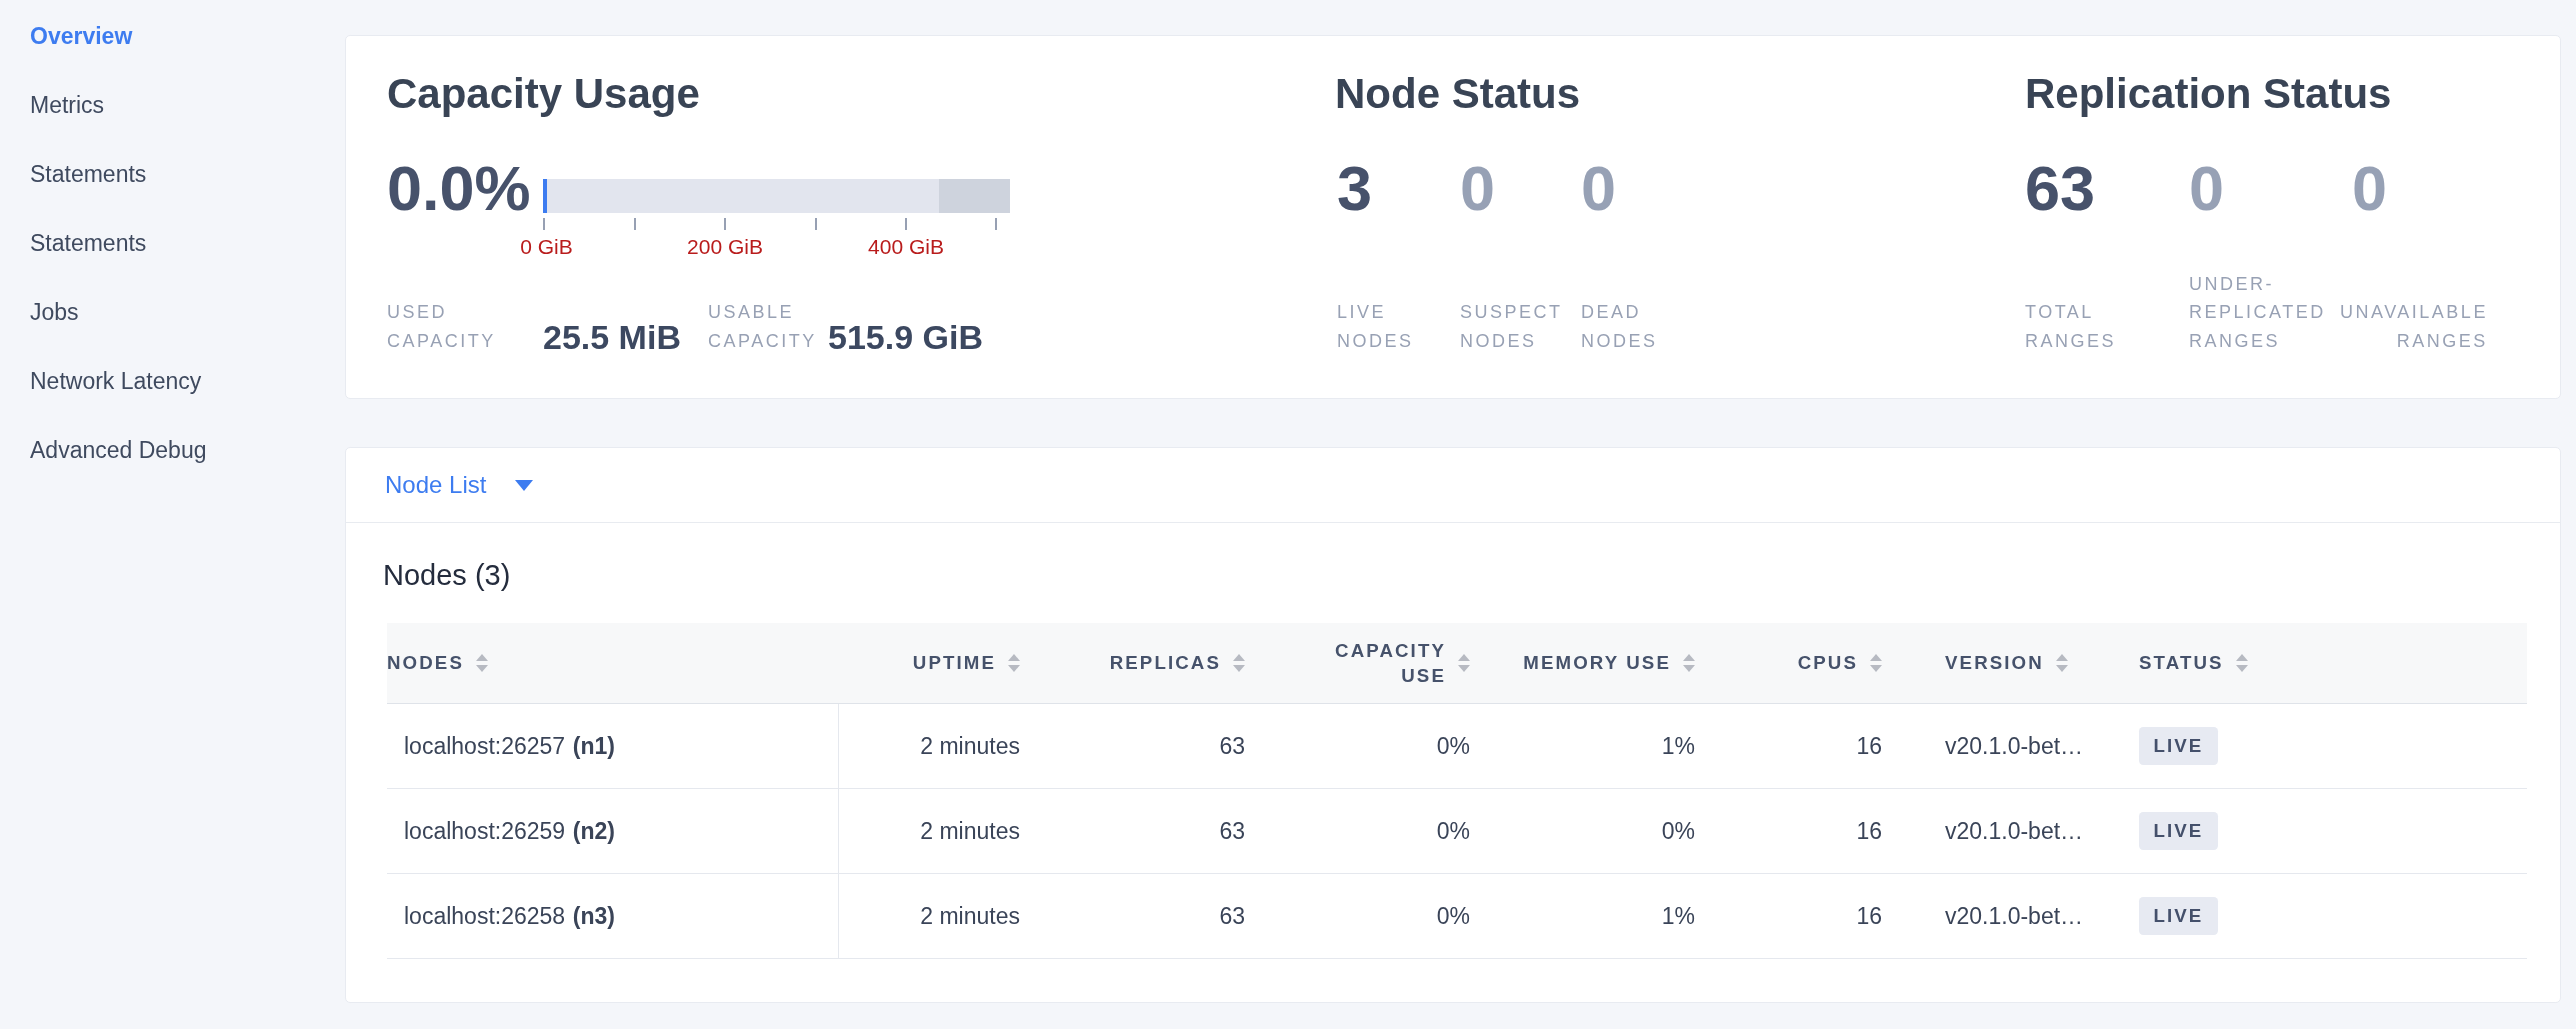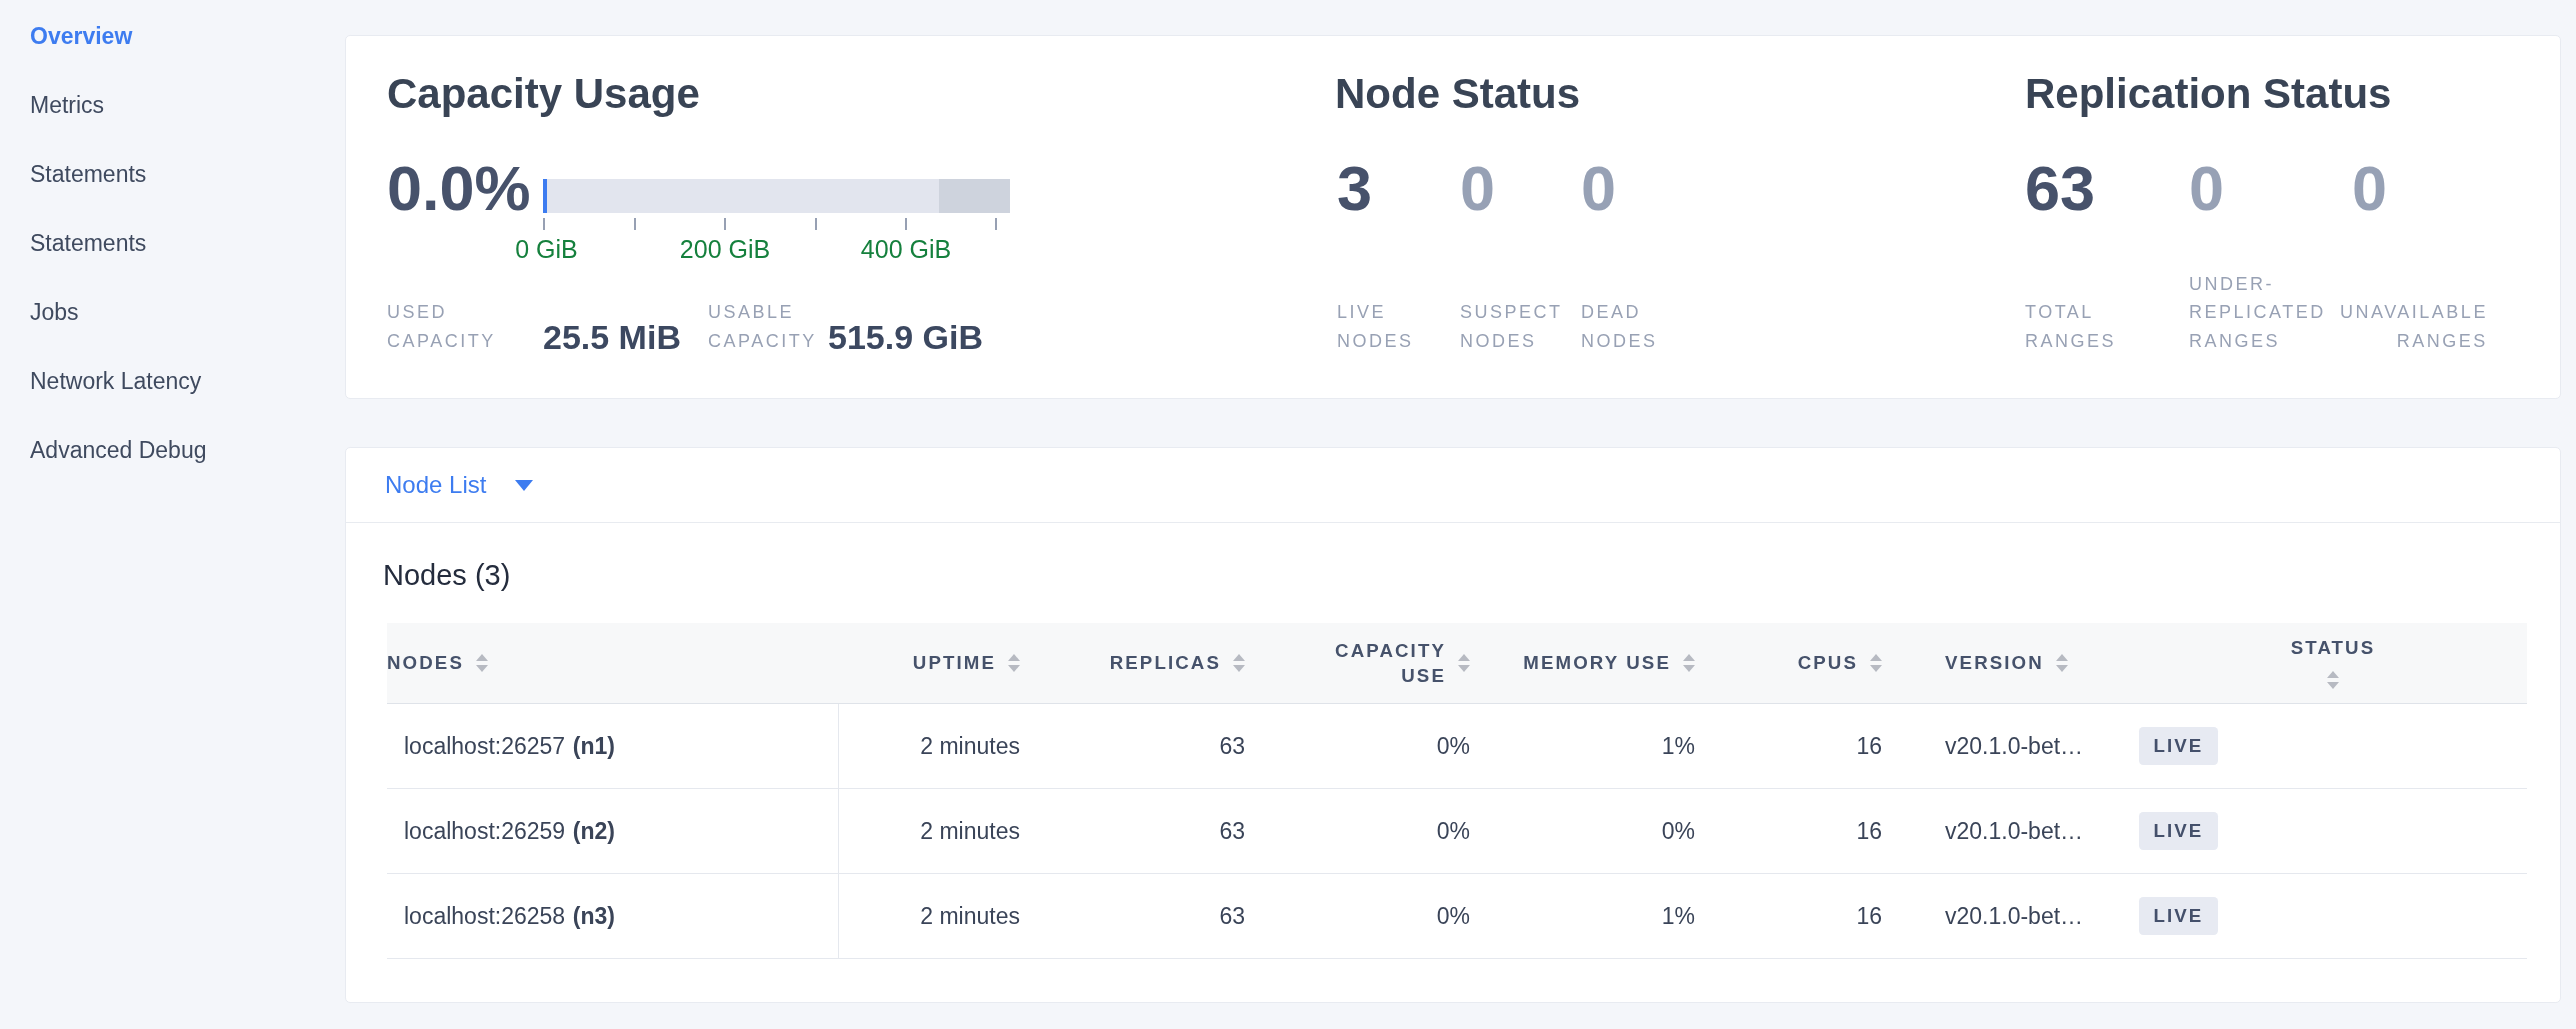--- a/index.html
+++ b/index.html
@@ -34,21 +34,21 @@
   .b-n1 { left:991px; } .b-n2 { left:1114px; } .b-n3 { left:1235px; }
   .b-r1 { left:1679px; } .b-r2 { left:1843px; } .b-r3 { left:2006px; }
 
   
   .gauge { left:197px; top:143px; width:475px; }
   .gauge-bar { position:relative; width:467px; height:34px; background:#e2e5ee; }
   .gauge-used { position:absolute; left:0; top:0; width:4.2px; height:34px; background:#3d7cf0; }
   .gauge-reserved { position:absolute; right:0; top:0; width:71px; height:34px; background:#ced3dd; }
   .gauge-ticks { position:relative; height:13.6px; margin-top:5.1px; }
   .tick { position:absolute; top:0; width:1.7px; height:12px; background:#97a0b3; }
-  .gauge-labels { position:relative; height:24px; margin-top:3.4px; font-size:25px; color:#15803d; }
+  .gauge-labels { position:relative; height:24px; margin-top:3.4px; font-size:21px; color:#b91c1c; }
   .glabel { position:absolute; transform:translateX(-50%); white-space:nowrap; }
 
   
   .stat-label { font-size:18px; letter-spacing:2.5px; color:#98a1b4; line-height:1.6; bottom:42px; }
   .stat-value { font-size:34px; font-weight:bold; color:#3c4860; bottom:42px; line-height:1.1; }
   .sl-used { left:41px; } .sv-used { left:197px; }
   .sl-usable { left:362px; } .sv-usable { left:482px; }
   .sl-n1 { left:991px; } .sl-n2 { left:1114px; } .sl-n3 { left:1235px; }
   .sl-r1 { left:1679px; } .sl-r2 { left:1843px; } .sl-r3 { left:1994px;text-align:right; }
 
@@ -64,21 +64,21 @@
 
   .tbl { margin:0 33px 0 41px; }
   .thead, .trow { display:grid;
     grid-template-columns:452px 202px 225px 225px 225px 187px 187px 437px; }
   .thead { background:#f7f8f9; border-bottom:0.8px solid #dfe3e9; height:81px;
            align-items:center; font-size:18.7px; font-weight:bold;
            letter-spacing:2.1px; color:#46526b; }
   .th { display:flex; align-items:center; gap:12px; cursor:pointer; }
   .th.num { justify-content:flex-end; padding-right:21px; }
   .th.ver { padding-left:42px; }
-  .th.status { padding-left:49px;flex-direction:column; }
+  .th.status { padding-left:49px; }
   .hdr-2line { text-align:right; line-height:1.35; }
   .sort { display:inline-flex; flex-direction:column; gap:3.4px; }
   .tri-up { width:0; height:0; border-left:6px solid transparent;
             border-right:6px solid transparent; border-bottom:7.6px solid #b7bac2; }
   .tri-down { width:0; height:0; border-left:6px solid transparent;
               border-right:6px solid transparent; border-top:7.6px solid #b7bac2; }
 
   .trow { height:85px; align-items:stretch; border-bottom:1.7px solid #e5e8ee;
           font-size:23px; color:#3a4458; }
   .td { display:flex; align-items:center; }

